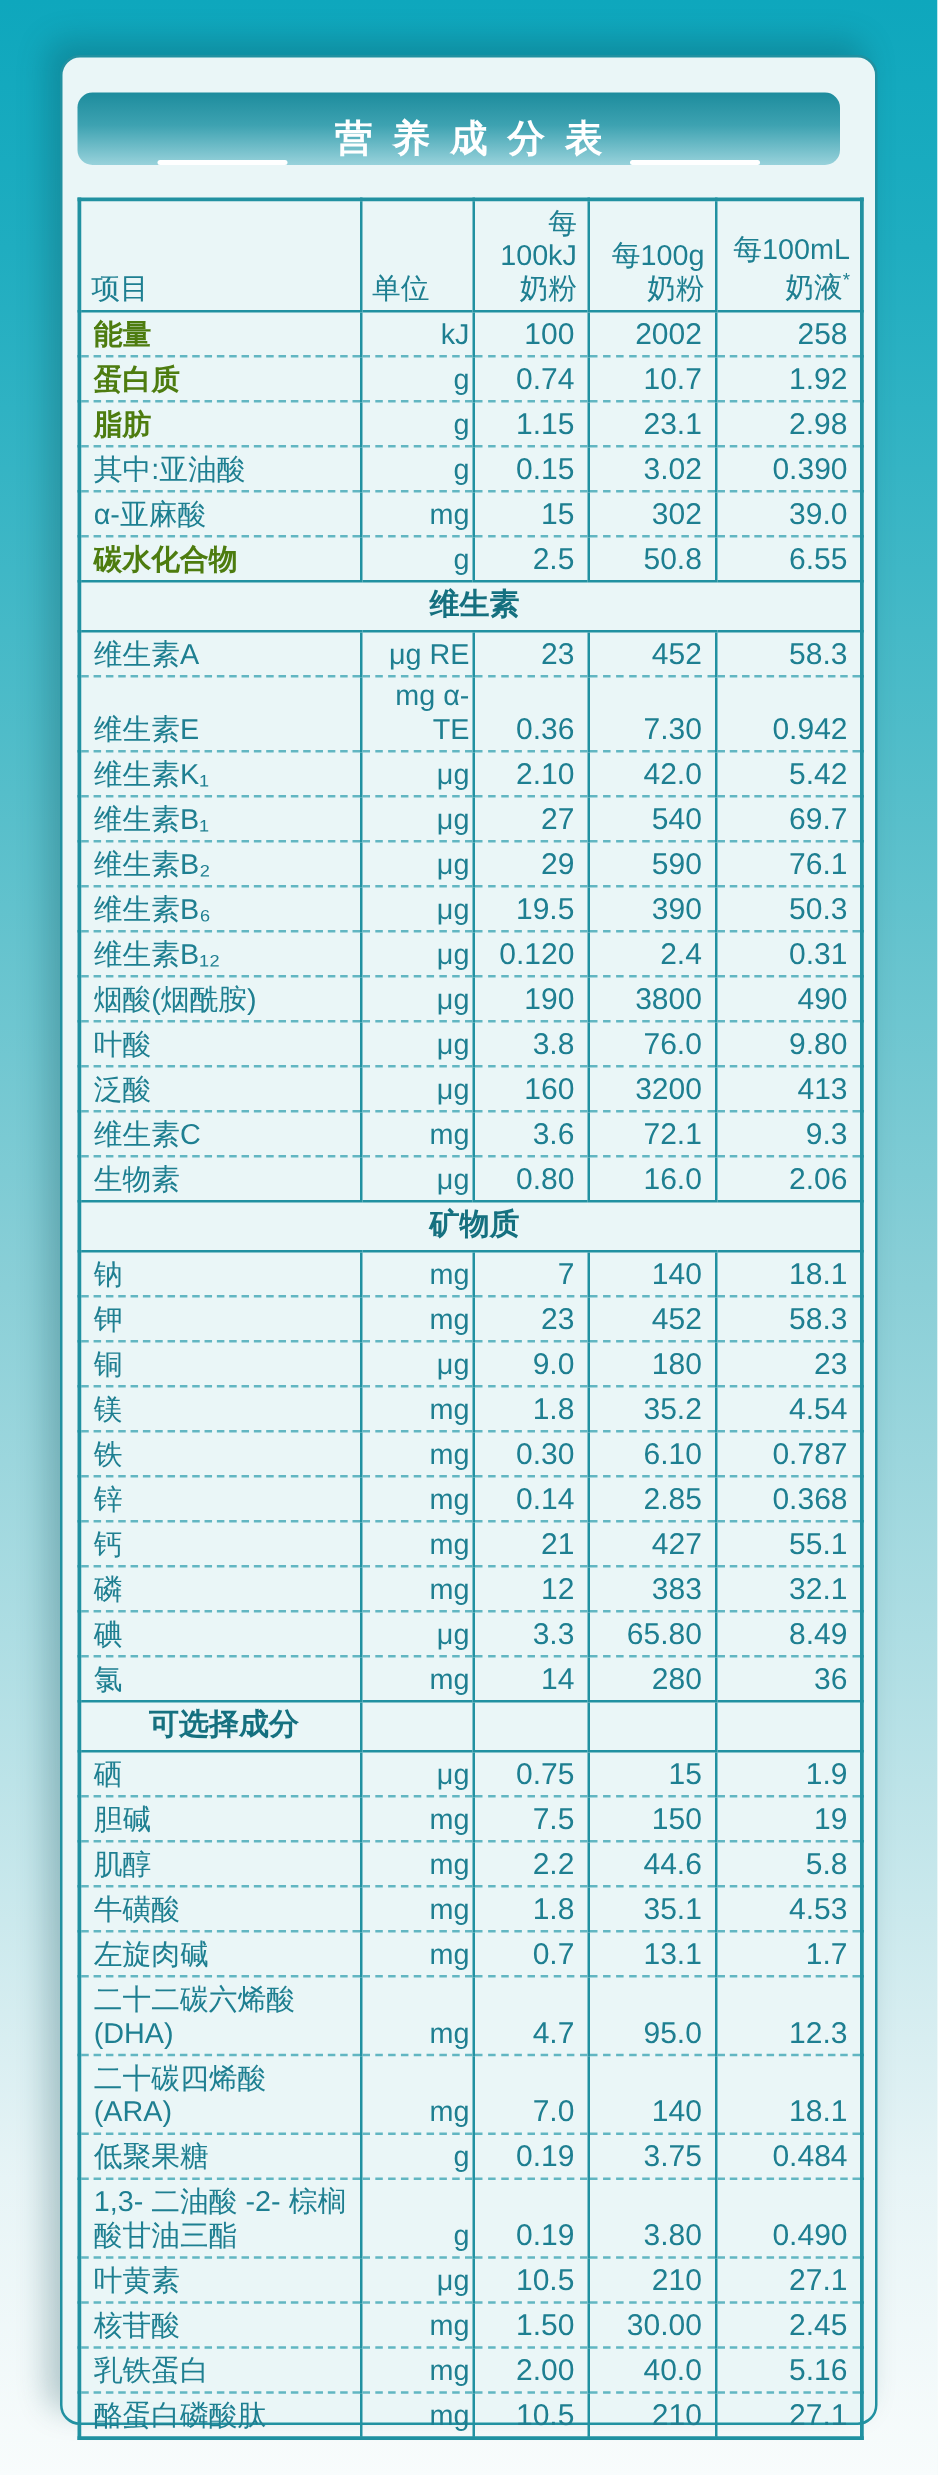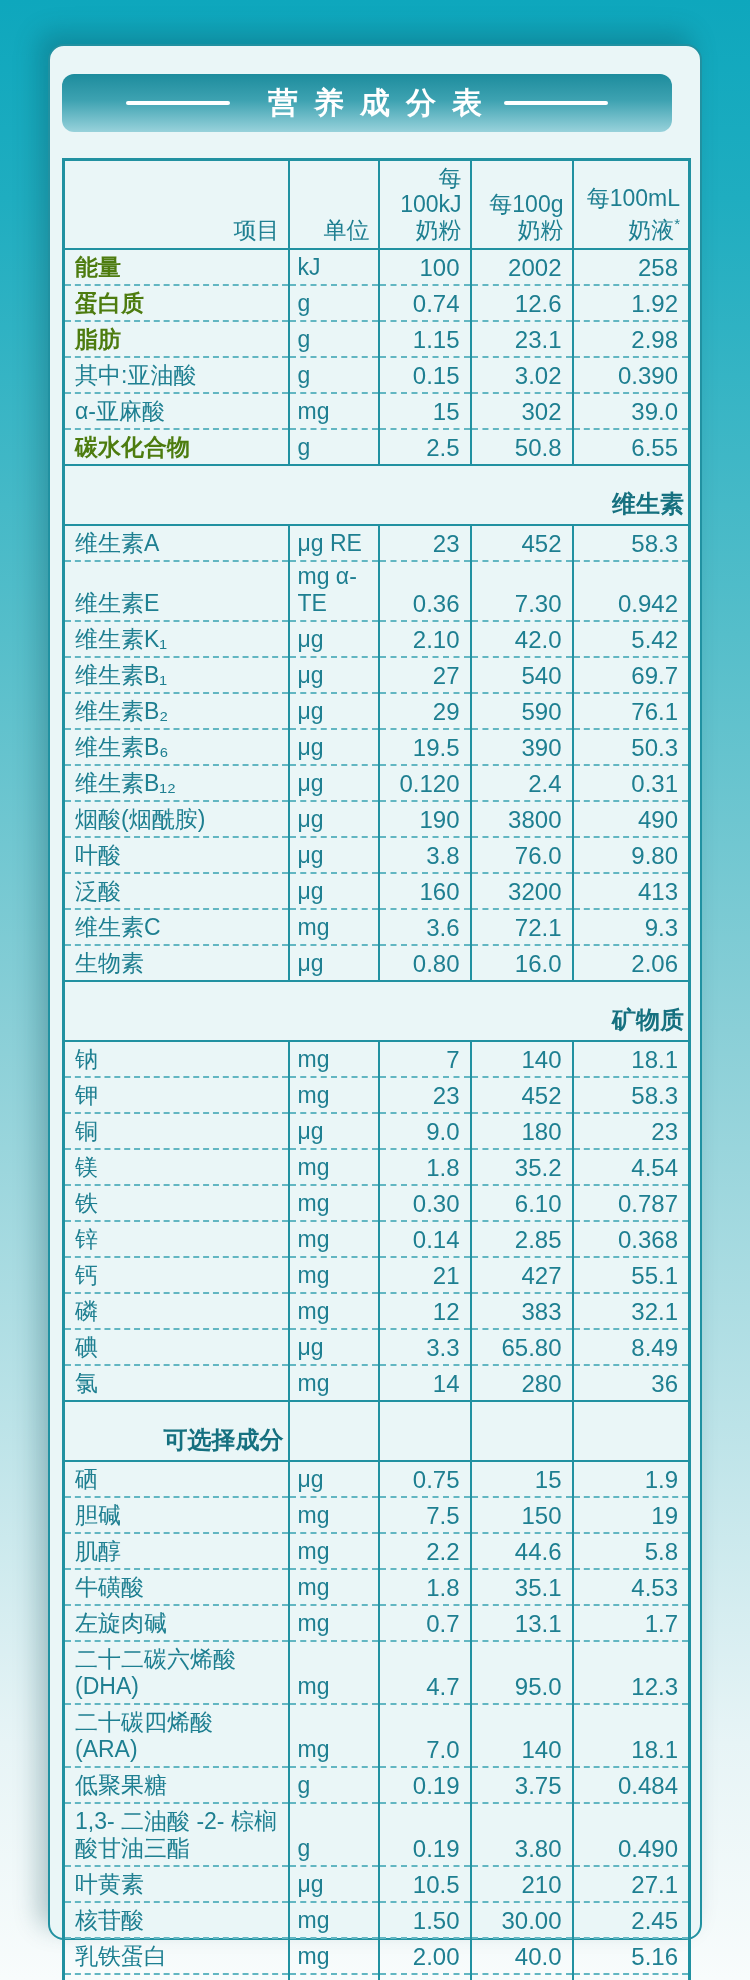--- a/index.html
+++ b/index.html
@@ -23,21 +23,21 @@
     border: 2px solid #2191A1;
     border-radius: 16px;
     box-shadow: -10px -12px 24px rgba(8, 70, 80, 0.28);
   }
 
   .banner {
     margin: 28px 28px 26px 12px;
     height: 58px;
     border-radius: 12px;
     background: linear-gradient(180deg, #1D8C9D 0%, #3DA2B1 45%, #98D2DB 100%);
-    display: flex; align-items: center; justify-content: center;
+    display: flex; align-items: flex-end; justify-content: center;
   }
   .banner-line {
     display: block;
     width: 104px; height: 4px;
     background: #FFFFFF; border-radius: 2px;
     flex: none;
   }
   .banner-title {
     color: #FFFFFF;
     font-size: 30px; font-weight: 700;
@@ -56,49 +56,49 @@
   }
   .nutrition th, .nutrition td { vertical-align: bottom; }
   .nutrition td + td, .nutrition th + th { border-left: 2.5px solid #2191A1; }
 
   tr.header-row { height: 56px; }
   tr.header-row th {
     font-weight: 400; font-size: 23px; line-height: 26px;
     padding: 4px 8px 5px 8px;
     vertical-align: bottom;
   }
-  tr.header-row th.h0, tr.header-row th.h1 { text-align: right; }
+  tr.header-row th.h0, tr.header-row th.h1 { text-align: left; }
   tr.header-row th.h2, tr.header-row th.h3, tr.header-row th.h4 { text-align: right; }
   tr.header-row th sup { font-size: 15px; }
 
   tr.solid-top td { border-top: 2.5px solid #2191A1; }
   tr.dashed-top td { border-top: 2px dashed #62B6C2; }
 
   td.label {
     text-align: left;
     font-size: 23px; line-height: 27px;
     padding: 4px 4px 3px 10px;
   }
   td.unit {
-    text-align: left;
+    text-align: right;
     font-size: 23px; line-height: 27px;
     padding: 1px 2px 3px 8px;
   }
   td.val {
     text-align: right;
     font-size: 24px; line-height: 27px;
     padding: 4px 10px 3px 2px;
   }
   tr.bold td.label { font-weight: 700; color: #4d7c0f; }
 
   tr.section-row td {
     font-weight: 700; color: #15707F;
     font-size: 24px; line-height: 28px;
-    padding: 24px 4px 6px 10px;
-    text-align: right;
+    padding: 4px 4px 6px 10px;
+    text-align: center;
   }
 </style>
 </head>
 <body>
 
 <div class="page">
   <div class="card">
 
     <div class="banner">
       <span class="banner-line"></span>
@@ -128,21 +128,21 @@
             <td class="label">能量</td>
             <td class="unit">kJ</td>
             <td class="val">100</td>
             <td class="val">2002</td>
             <td class="val">258</td>
           </tr>
           <tr class="data-row dashed-top bold">
             <td class="label">蛋白质</td>
             <td class="unit">g</td>
             <td class="val">0.74</td>
-            <td class="val">12.6</td>
+            <td class="val">10.7</td>
             <td class="val">1.92</td>
           </tr>
           <tr class="data-row dashed-top bold">
             <td class="label">脂肪</td>
             <td class="unit">g</td>
             <td class="val">1.15</td>
             <td class="val">23.1</td>
             <td class="val">2.98</td>
           </tr>
           <tr class="data-row dashed-top">

